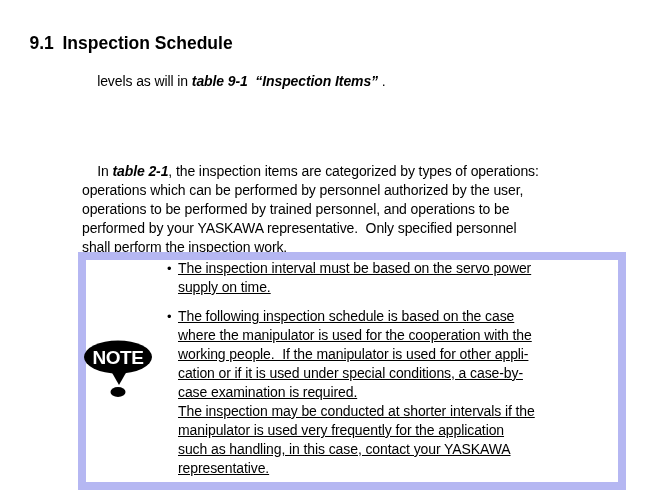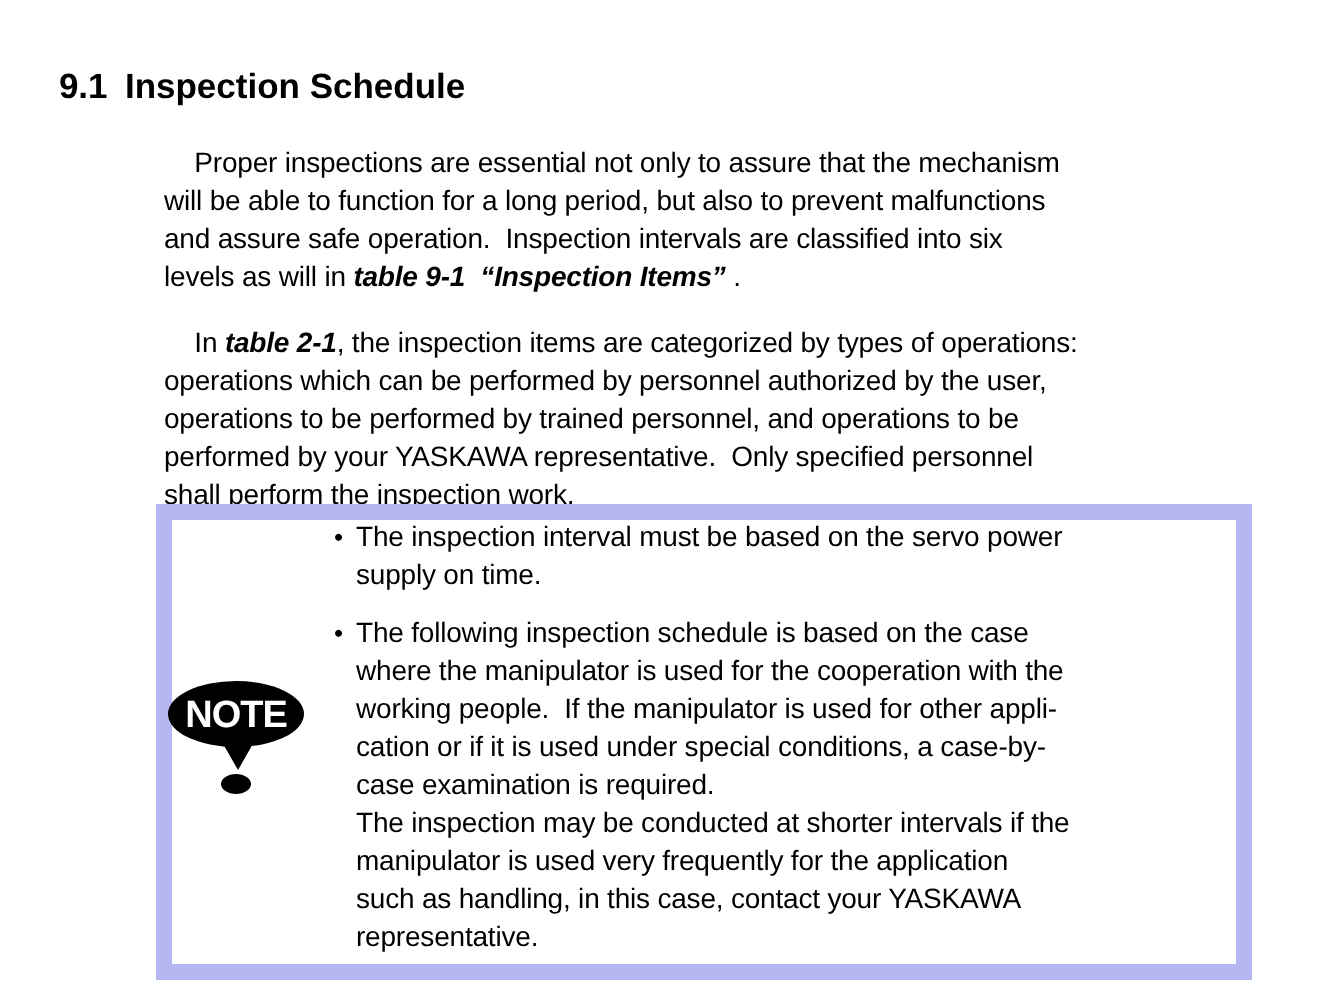--- a/index.html
+++ b/index.html
@@ -61,36 +61,33 @@
     letter-spacing: -0.1px;
   }
   .bullet { display: flex; align-items: flex-start; }
   .bullet.b2 { margin-top: 10px; }
   .bullet .marker {
     width: 11px;
     flex: 0 0 11px;
     font-size: 13px;
     line-height: 19px;
   }
-  .bullet .btext { white-space: pre-wrap; flex: 1 1 auto; }
+  .bullet .btext { white-space: pre-wrap; flex: 1 1 auto; text-decoration: underline; }
 </style>
 </head>
 <body>
 
 <div class="page">
 
   <div class="heading">
     <span class="hnum">9.1</span><span class="htitle">Inspection Schedule</span>
   </div>
 
   <div class="para p1">
-    <span>Proper inspections are essential not only to assure that the mechanism
-will be able to function for a long period, but also to prevent malfunctions
-and assure safe operation.  Inspection intervals are classified into six
-</span><span>levels as will in </span><i>table 9-1  “Inspection Items”</i><span> .</span>
+    <span>levels as will in </span><i>table 9-1  “Inspection Items”</i><span> .</span>
   </div>
 
   <div class="para p2">
     <span>In </span><i>table 2-1</i><span>, the inspection items are categorized by types of operations:
 operations which can be performed by personnel authorized by the user,
 operations to be performed by trained personnel, and operations to be
 performed by your YASKAWA representative.  Only specified personnel
 shall perform the inspection work.</span>
   </div>
 

